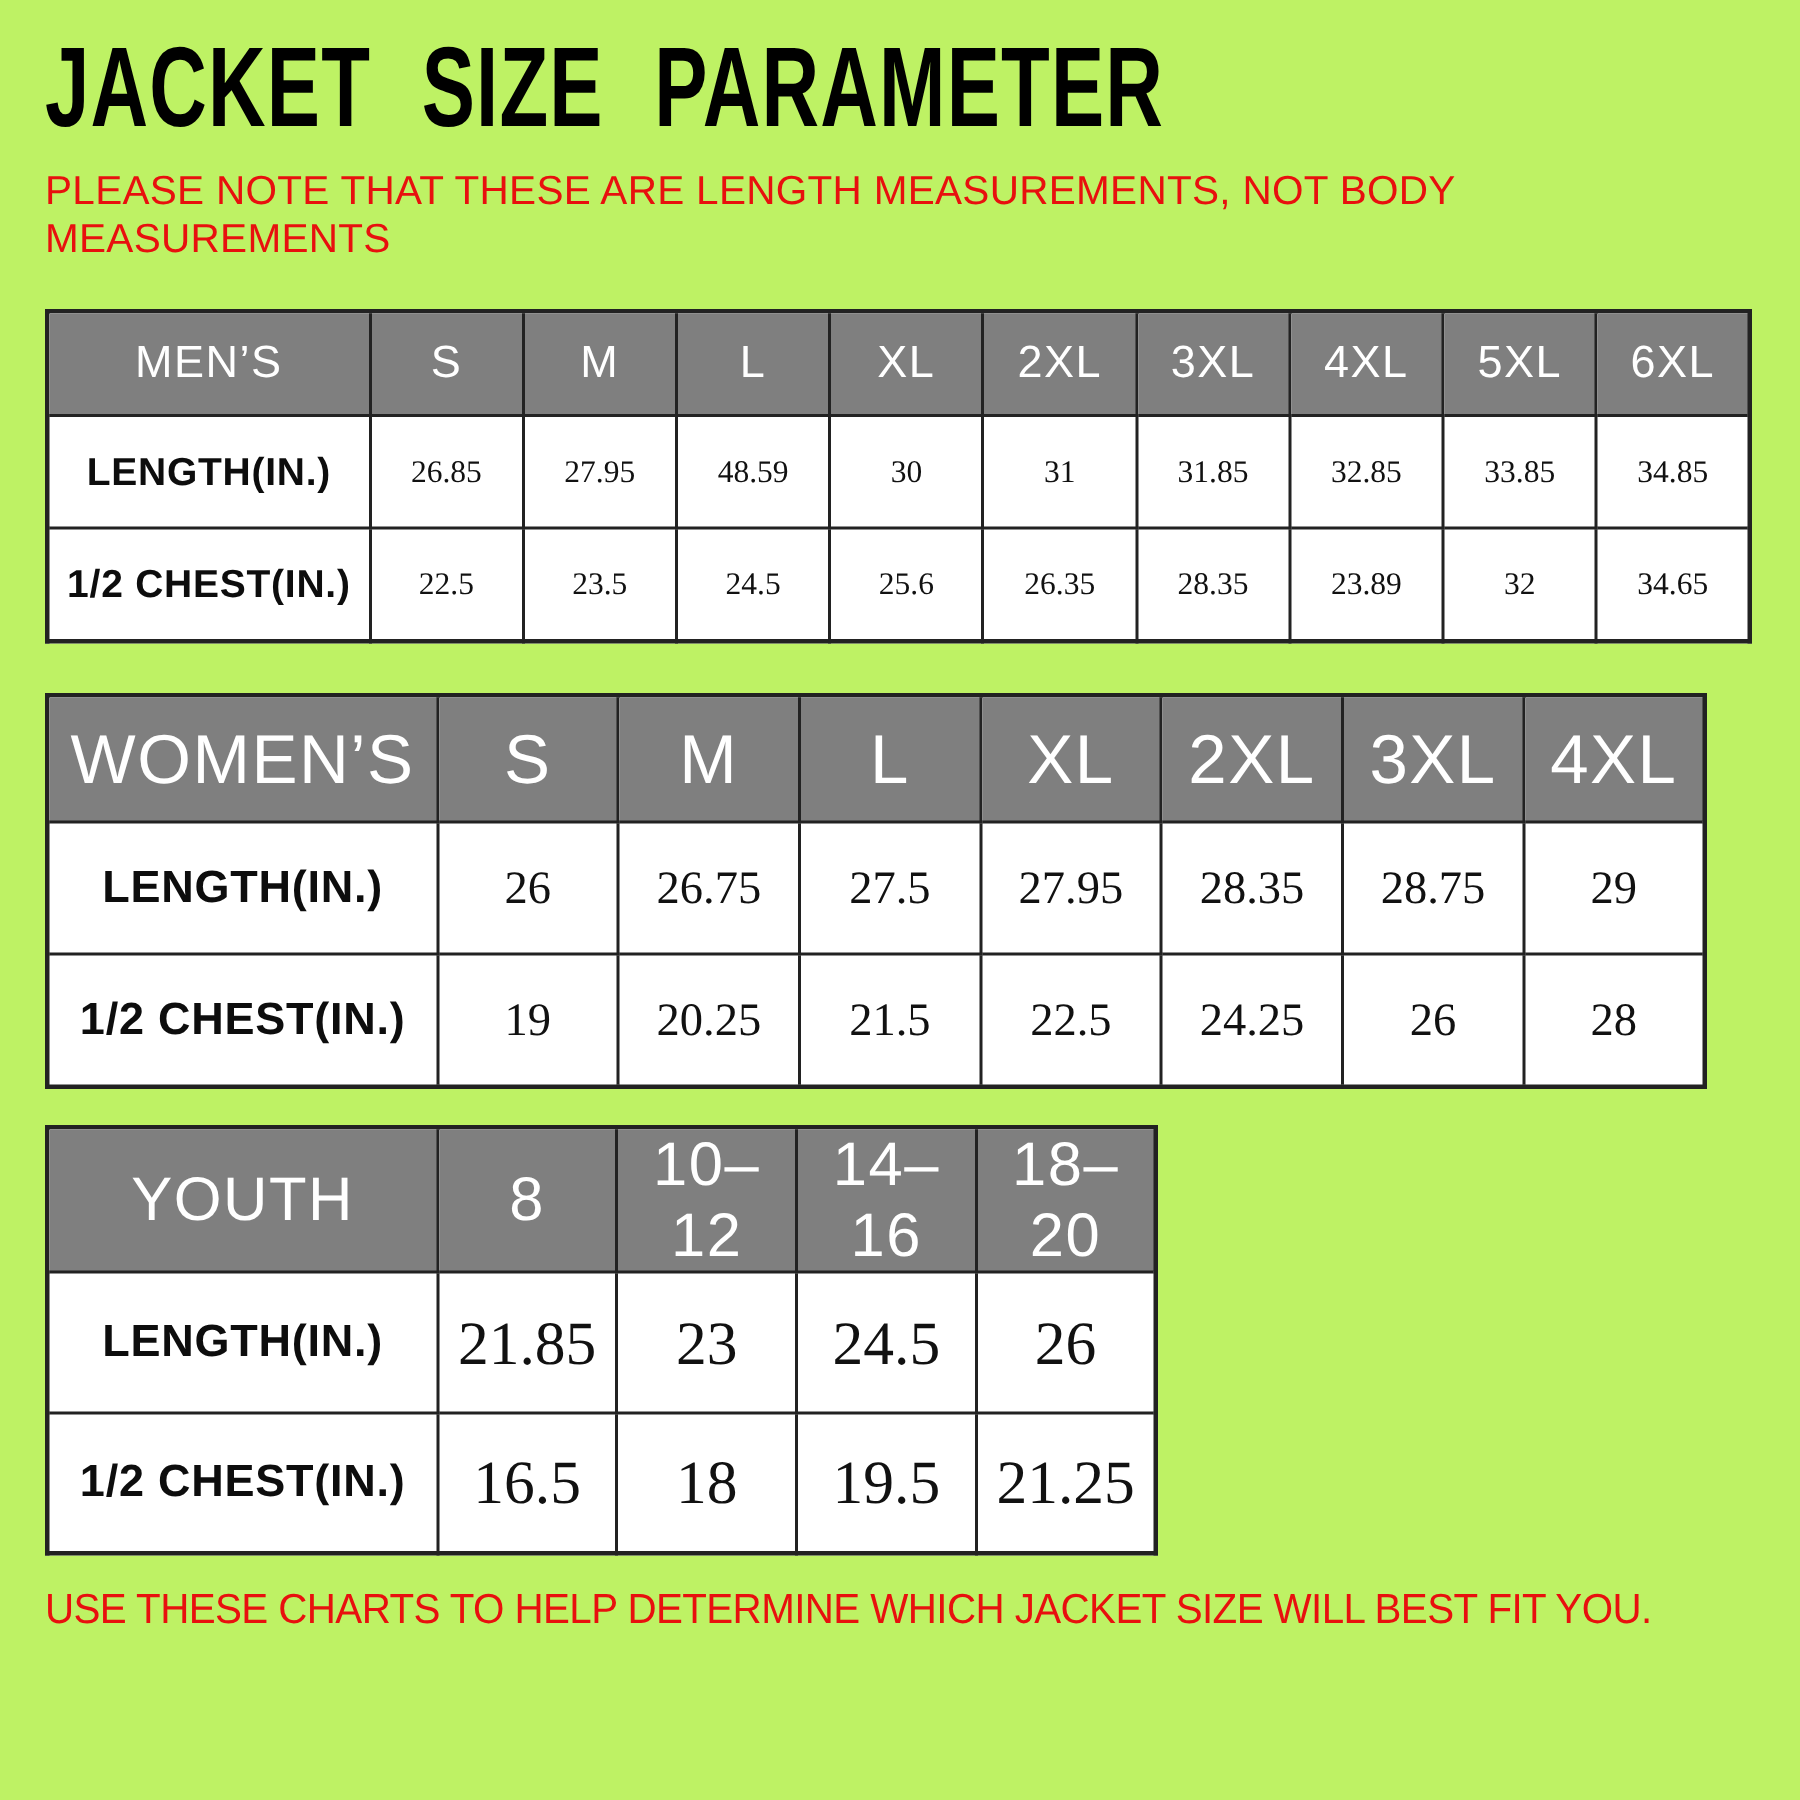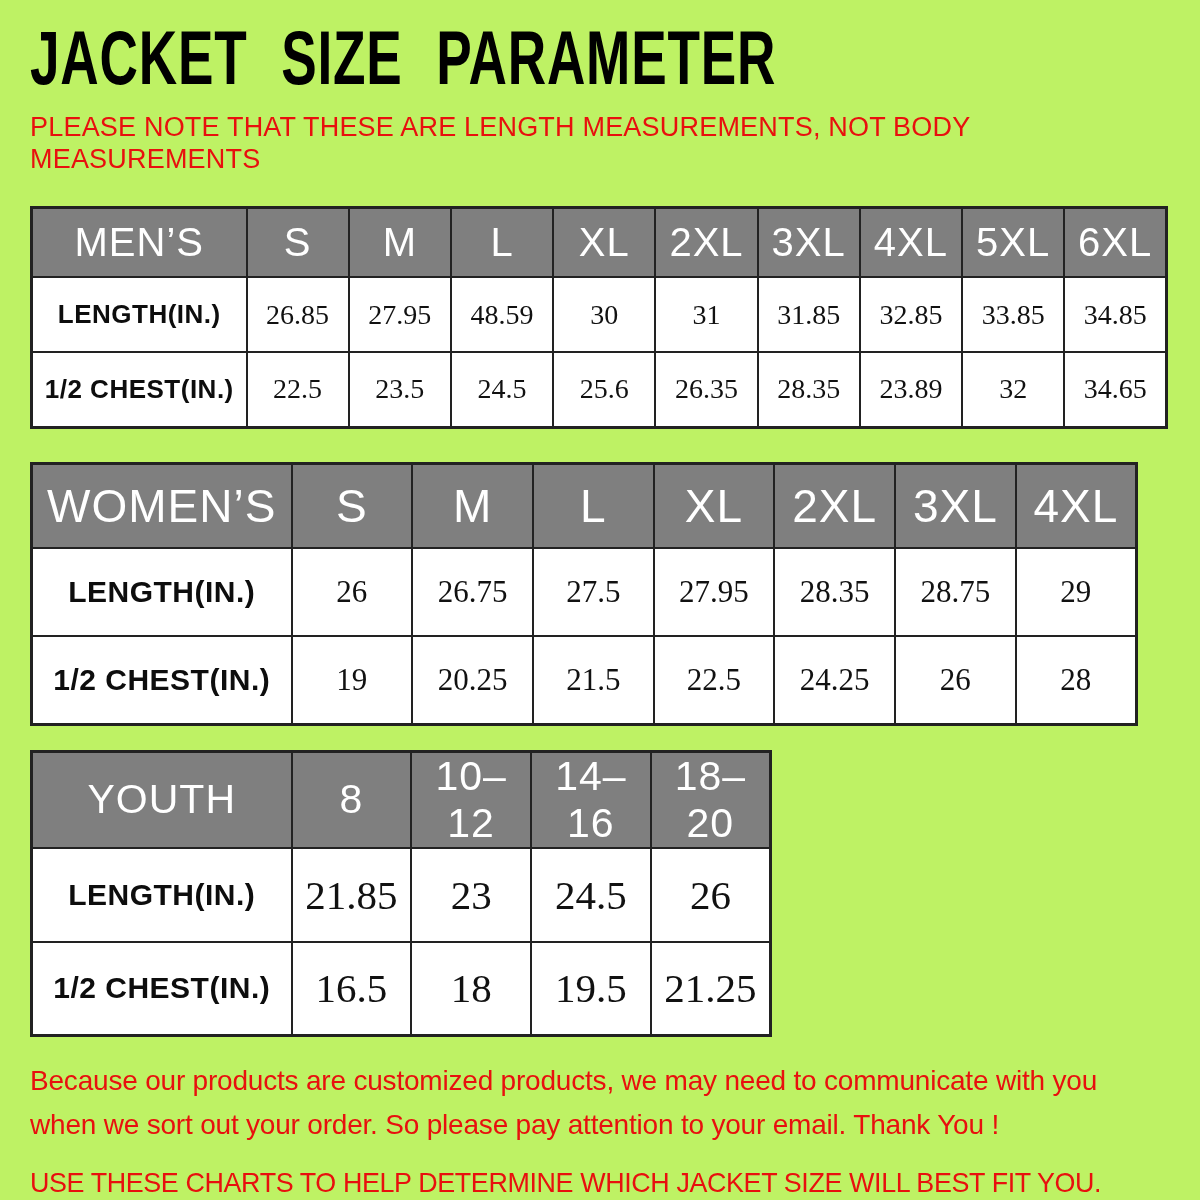--- a/index.html
+++ b/index.html
@@ -40,24 +40,24 @@
     padding:0 4px;overflow:hidden;
   }
   .tbl th{
     background:var(--header-gray);color:#ffffff;font-weight:400;letter-spacing:1px;
   }
   .tbl td.lab{font-weight:bold;letter-spacing:0.5px;color:var(--text-black);}
   .tbl td.val{font-family:"Liberation Serif", serif;color:#111;}
 
   .tbl-mens{width:1138px;margin-top:30px;}
   .tbl-mens .col-first{width:215px;}
-  .tbl-mens th{height:70px;font-size:40px;}
+  .tbl-mens th{height:70px;font-size:30px;}
   .tbl-mens td{height:75px;}
   .tbl-mens td.lab{font-size:26px;}
-  .tbl-mens td.val{font-size:28px;}
+  .tbl-mens td.val{font-size:21px;}
 
   .tbl-womens{width:1108px;margin-top:33px;}
   .tbl-womens .col-first{width:260px;}
   .tbl-womens th{height:85px;font-size:46px;}
   .tbl-womens td{height:88px;}
   .tbl-womens td.lab{font-size:30px;}
   .tbl-womens td.val{font-size:31px;}
 
   .tbl-youth{width:742px;margin-top:24px;}
   .tbl-youth .col-first{width:260px;}
@@ -215,17 +215,15 @@
             <td class="lab">1/2 CHEST(IN.)</td>
             <td class="val">16.5</td>
             <td class="val">18</td>
             <td class="val">19.5</td>
             <td class="val">21.25</td>
           </tr>
         </tbody>
       </table>
     </div>
 
-  <p class="para">Because our products are customized products, we may need to communicate with you
-when we sort out your order. So please pay attention to your email. Thank You !</p>
 
   <p class="caps">USE THESE CHARTS TO HELP DETERMINE WHICH JACKET SIZE WILL BEST FIT YOU.</p>
 </div>
 
 </body></html>

